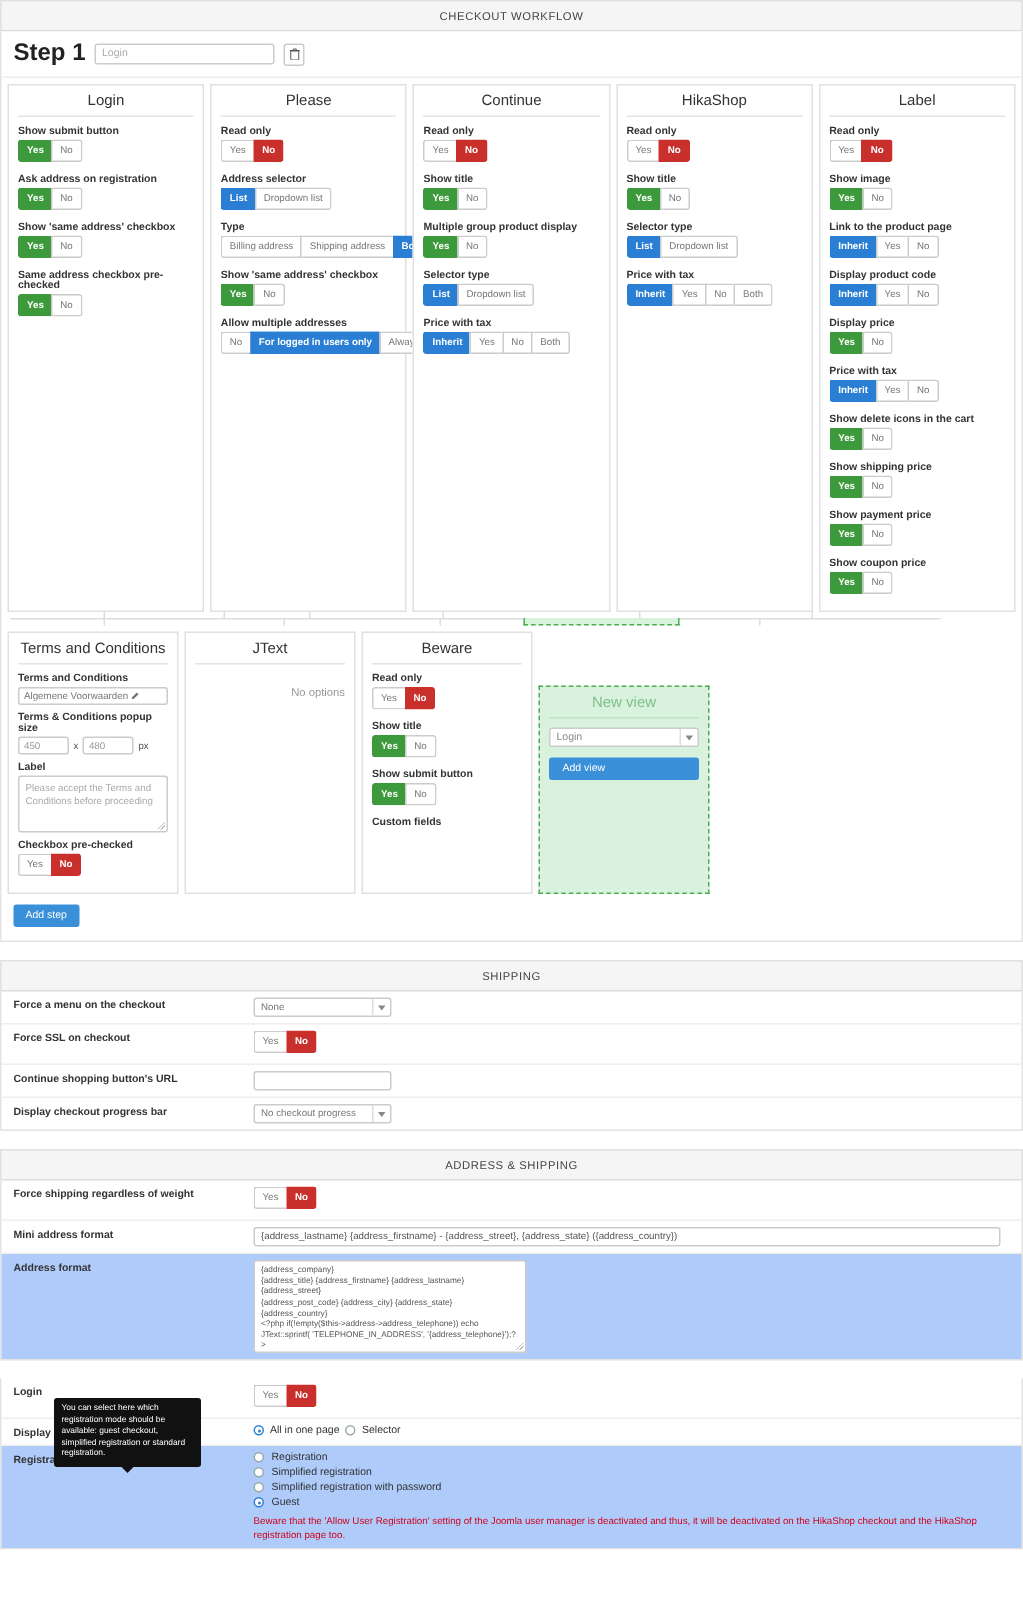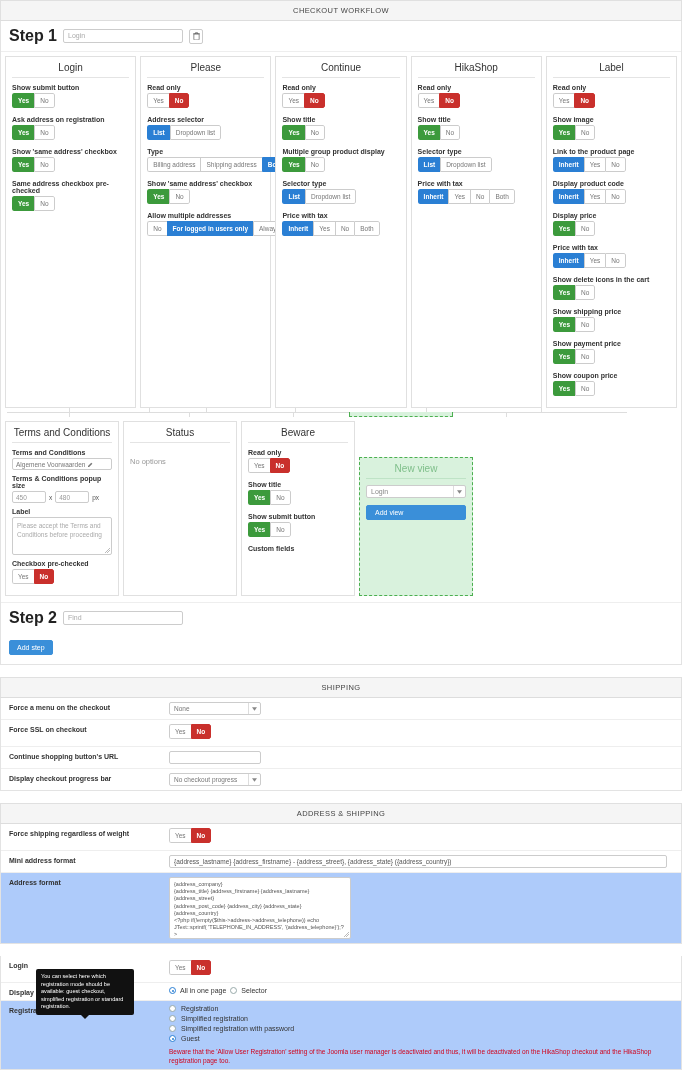--- a/index.html
+++ b/index.html
@@ -64,21 +64,21 @@
     font-size:10px;
     color:#333;
     padding-bottom:4px;
     margin-bottom:6px;
     border-bottom:1px solid #e4e4e4;
     font-weight:400;
   }
   .new-view .view-title { color:#7fbf8a; border-bottom-color:#bfe3c6; }
   .opt-label { font-size:7px; font-weight:bold; color:#333; margin:0 0 2px 0; }
   .opt-label.spaced { margin-top:5px; }
-  .no-options { text-align:left; color:#999; font-size:7.5px; padding-top:8px; }
+  .no-options { text-align:right; color:#999; font-size:7.5px; padding-top:8px; }
 
   
   .btn-group { display:inline-flex; border-radius:2px; overflow:hidden; margin-bottom:3px; vertical-align:middle; }
   .btn-group > span {
     display:inline-block;
     padding:2px 5px;
     font-size:6.5px;
     line-height:9px;
     border:1px solid #ccc;
     border-right:none;
@@ -383,21 +383,21 @@
         </div><div class="opt-label">Terms &amp; Conditions popup size</div><div class="sz-row">
           <div class="sz-input">450</div>
           <div class="sz-x">x</div>
           <div class="sz-input">480</div>
           <div class="sz-px">px</div>
         </div><div class="opt-label">Label</div><div class="tc-textarea">Please accept the Terms and Conditions before proceeding</div><div class="opt-label">Checkbox pre-checked</div><span class="btn-group">
           <span>Yes</span>
           <span class="on-red">No</span>
         </span></div>
       <div class="view-panel">
-        <div class="view-title">Status</div>
+        <div class="view-title">JText</div>
         <div class="no-options">No options</div>
       </div>
       <div class="view-panel">
         <div class="view-title">Beware</div>
         <div><div class="opt-label">Read only</div><span class="btn-group">
             <span>Yes</span>
             <span class="on-red">No</span>
           </span></div>
         <div><div class="opt-label spaced">Show title</div><span class="btn-group">
             <span class="on-green">Yes</span>
@@ -417,24 +417,20 @@
             <svg width="5" height="4" viewBox="0 0 6 4">
               <path d="M0 0h6L3 4z" fill="#888"></path>
             </svg>
           </span>
         </div>
         <div class="nv-btn">Add view</div>
       </div>
       <div style="flex: 2 1 0px;"></div>
     </div>
 
-  <div class="step-row" style="border-top:1px solid #eee; border-bottom:none; margin-top:6px;">
-    <span class="step-label">Step 2</span>
-    <div class="step-input">Find</div>
-  </div>
 
   <div class="addstep-row">
     <span class="addstep-btn">Add step</span>
   </div>
 </div>
 
 <div class="spacer"></div>
 
 <div class="section-bar">SHIPPING</div>
 <div class="settings" id="checkout-rows">

